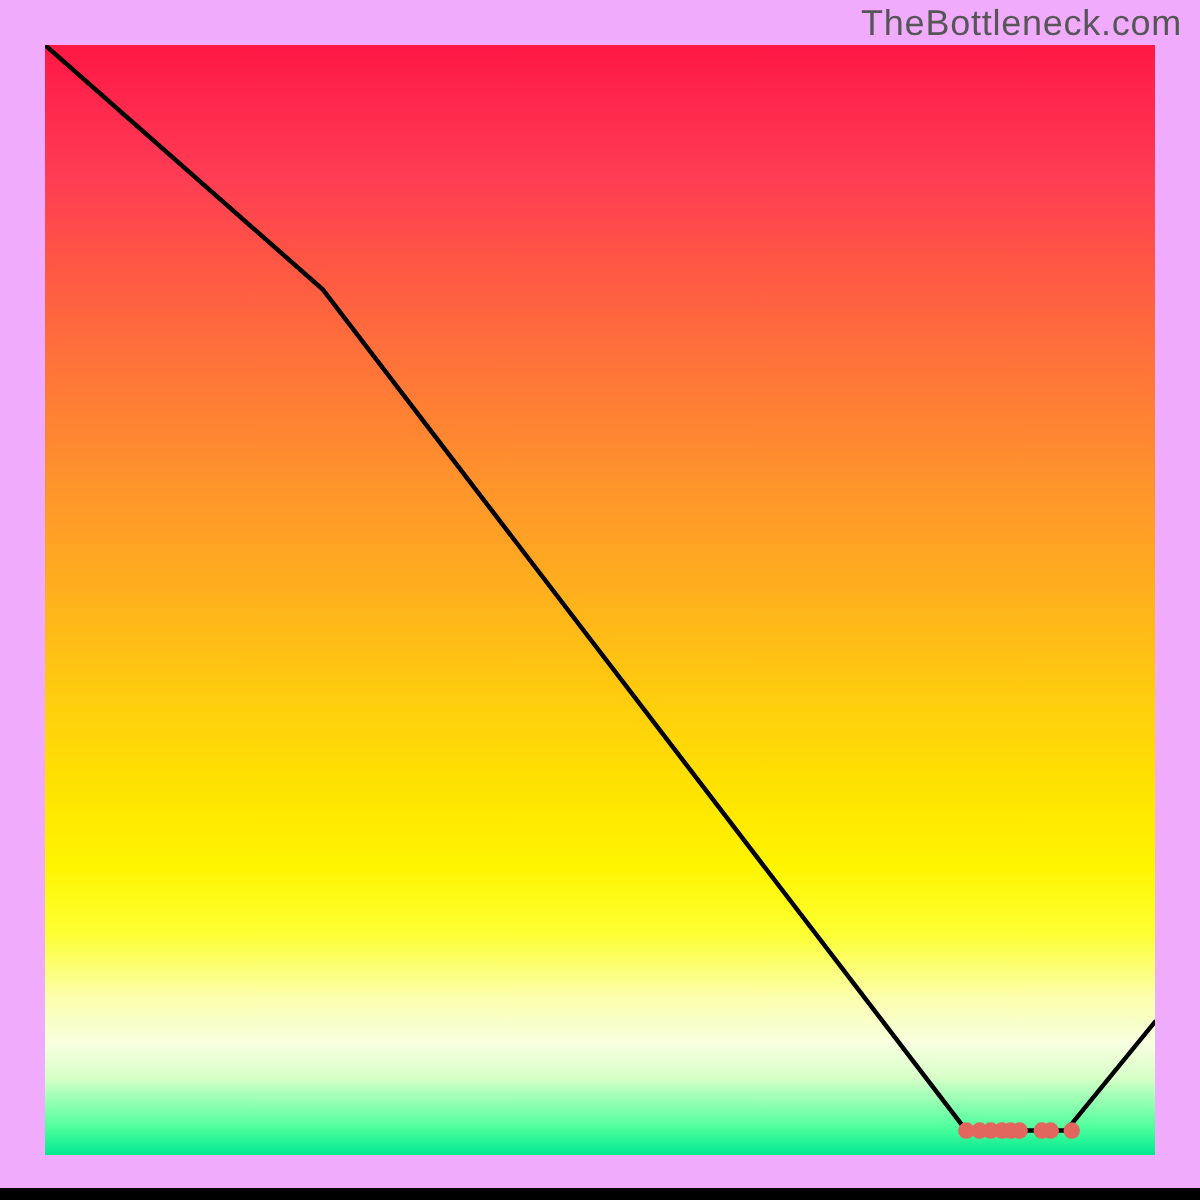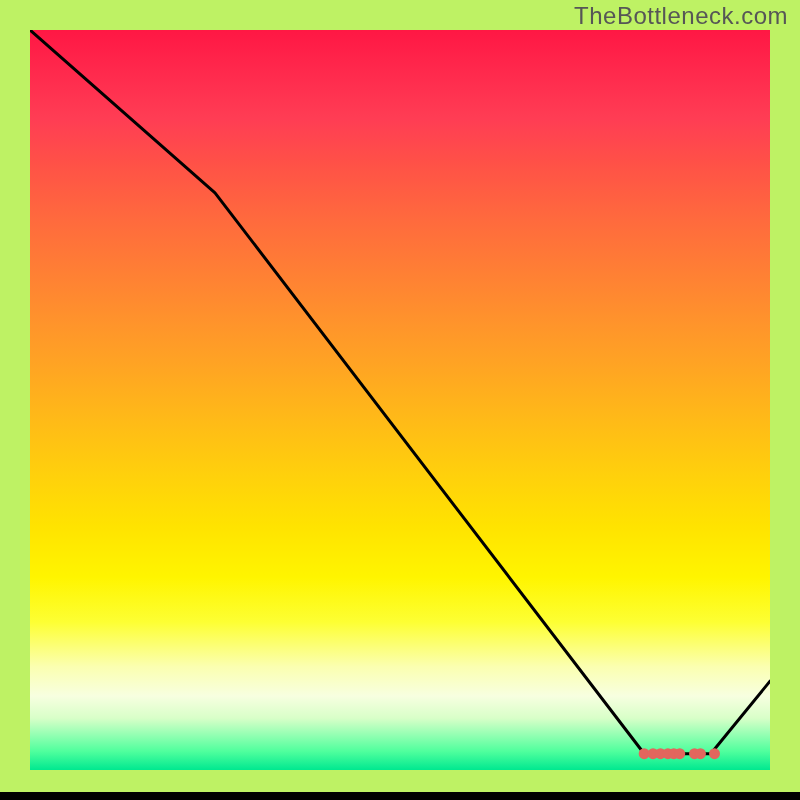--- a/index.html
+++ b/index.html
@@ -1,21 +1,21 @@
 <!DOCTYPE html>
 <html><head>
 <meta charset="utf-8">
 <style>
   * { margin: 0; padding: 0; box-sizing: border-box; }
   html, body { width: 800px; height: 800px; background: #000; overflow: hidden; }
   .frame {
     position: relative;
     width: 800px;
     height: 792px;
-    background: #bef264;
+    background: #f0abfc;
     text-align: center;
   }
   .watermark {
     position: absolute;
     top: 2px;
     right: 12px;
     font-family: Arial, Helvetica, sans-serif;
     font-size: 24px;
     color: #565656;
     letter-spacing: 0.5px;

